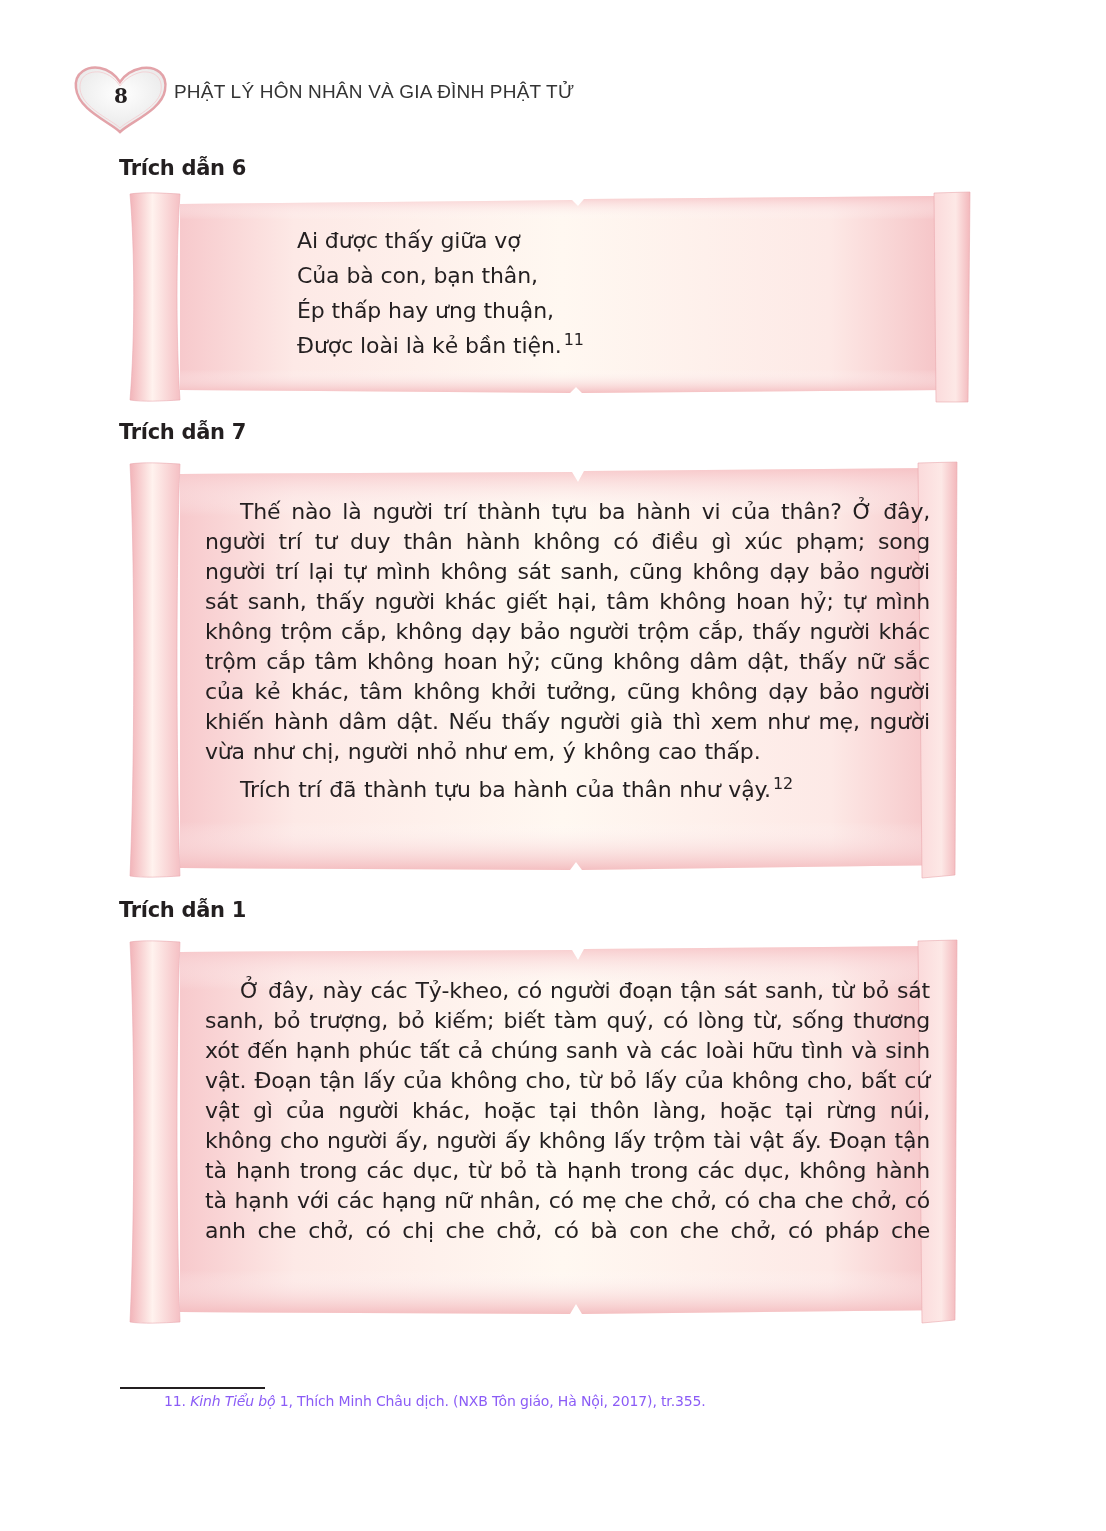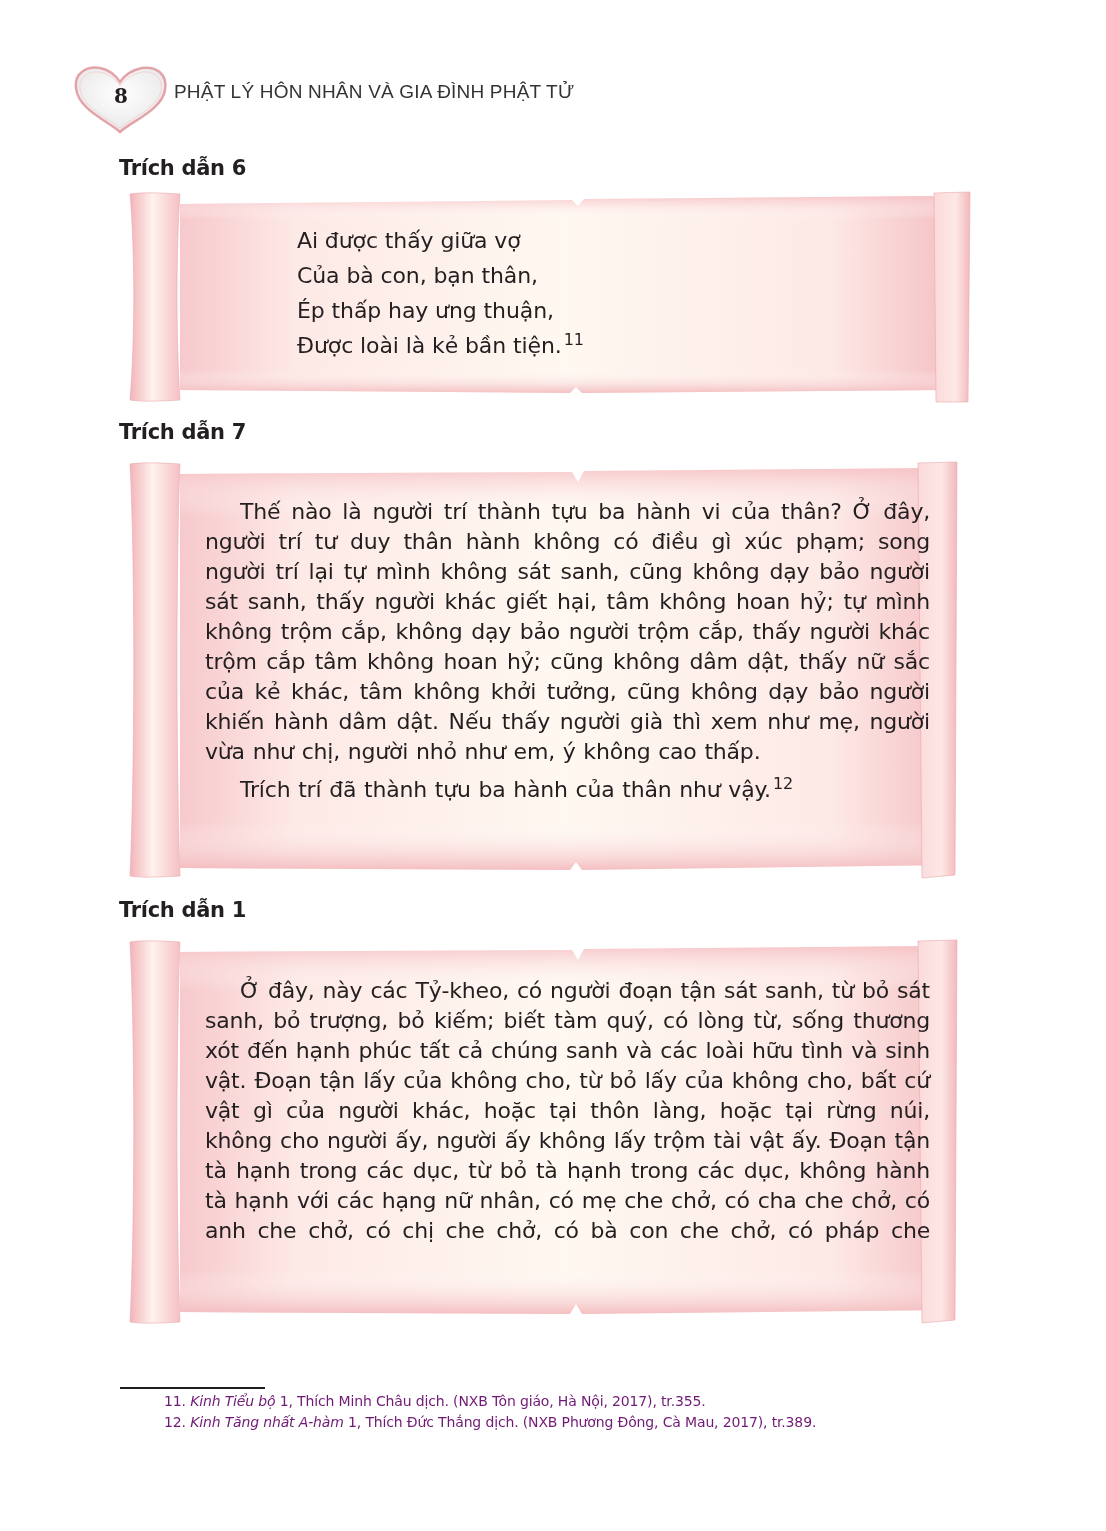--- a/index.html
+++ b/index.html
@@ -14,21 +14,21 @@
 
   .scroll { position: absolute; left: 122px; }
   .scroll svg { position: absolute; left: 0; top: 0; }
   .scroll-text { position: absolute; font-family: "DejaVu Sans", sans-serif; font-size: 22px; line-height: 30px; color: #231f20; }
   .scroll-text p { margin: 0; text-align: justify; text-align-last: left; text-indent: 35px; letter-spacing: -0.2px; word-spacing: 1px; }
   .scroll-text p + p { margin-top: 8px; }
   .poem-line { display: block; white-space: nowrap; line-height: 35px; font-size: 22px; letter-spacing: -0.1px; }
   sup { font-size: 16px; vertical-align: super; line-height: 0; margin-left: 2px; margin-top: 44px; }
 
   .fn-rule { position: absolute; left: 120px; top: 1387px; width: 145px; height: 1.5px; background: #231f20; }
-  .footnotes { position: absolute; left: 164px; top: 1391px; font-family: "DejaVu Sans", sans-serif; font-size: 14px; line-height: 21px; color: #701a75; white-space: nowrap; letter-spacing: -0.15px; }
+  .footnotes { position: absolute; left: 164px; top: 1391px; font-family: "DejaVu Sans", sans-serif; font-size: 14px; line-height: 21px; color: #8b5cf6; white-space: nowrap; letter-spacing: -0.15px; }
   .footnotes em { font-style: italic; }
 </style>
 </head>
 <body>
 
 <svg width="0" height="0" style="position:absolute">
   <defs>
     <linearGradient id="paperH" x1="0" y1="0" x2="1" y2="0">
       <stop offset="0" stop-color="#f7c9cc"></stop>
       <stop offset="0.15" stop-color="#fde9e6"></stop>
@@ -110,17 +110,13 @@
     <p style="text-align-last: justify;">Ở đây, này các Tỷ-kheo, có người đoạn tận sát sanh, từ bỏ sát sanh, bỏ trượng, bỏ kiếm; biết tàm quý, có lòng từ, sống thương xót đến hạnh phúc tất cả chúng sanh và các loài hữu tình và sinh vật.  Đoạn tận lấy của không cho, từ bỏ lấy của không cho, bất cứ vật gì của người khác, hoặc tại thôn làng, hoặc tại rừng núi, không cho người ấy, người ấy không lấy trộm tài vật ấy. Đoạn tận tà hạnh trong các dục, từ bỏ tà hạnh trong các dục, không hành tà hạnh với các hạng nữ nhân, có mẹ che chở, có cha che chở, có anh che chở, có chị che chở, có bà con che chở, có pháp che</p>
   </div>
 </div>
 
 <div class="fn-rule"></div>
 <div class="footnotes">
   <div>
     <span>11.</span>
     <em>Kinh Tiểu bộ</em><span> 1, Thích Minh Châu dịch. (NXB Tôn giáo, Hà Nội, 2017), tr.355.</span>
   </div>
-  <div>
-    <span>12.</span>
-    <em>Kinh Tăng nhất A-hàm</em><span> 1, Thích Đức Thắng dịch. (NXB Phương Đông, Cà Mau, 2017), tr.389.</span>
-  </div>
 </div>
 
 </body></html>

